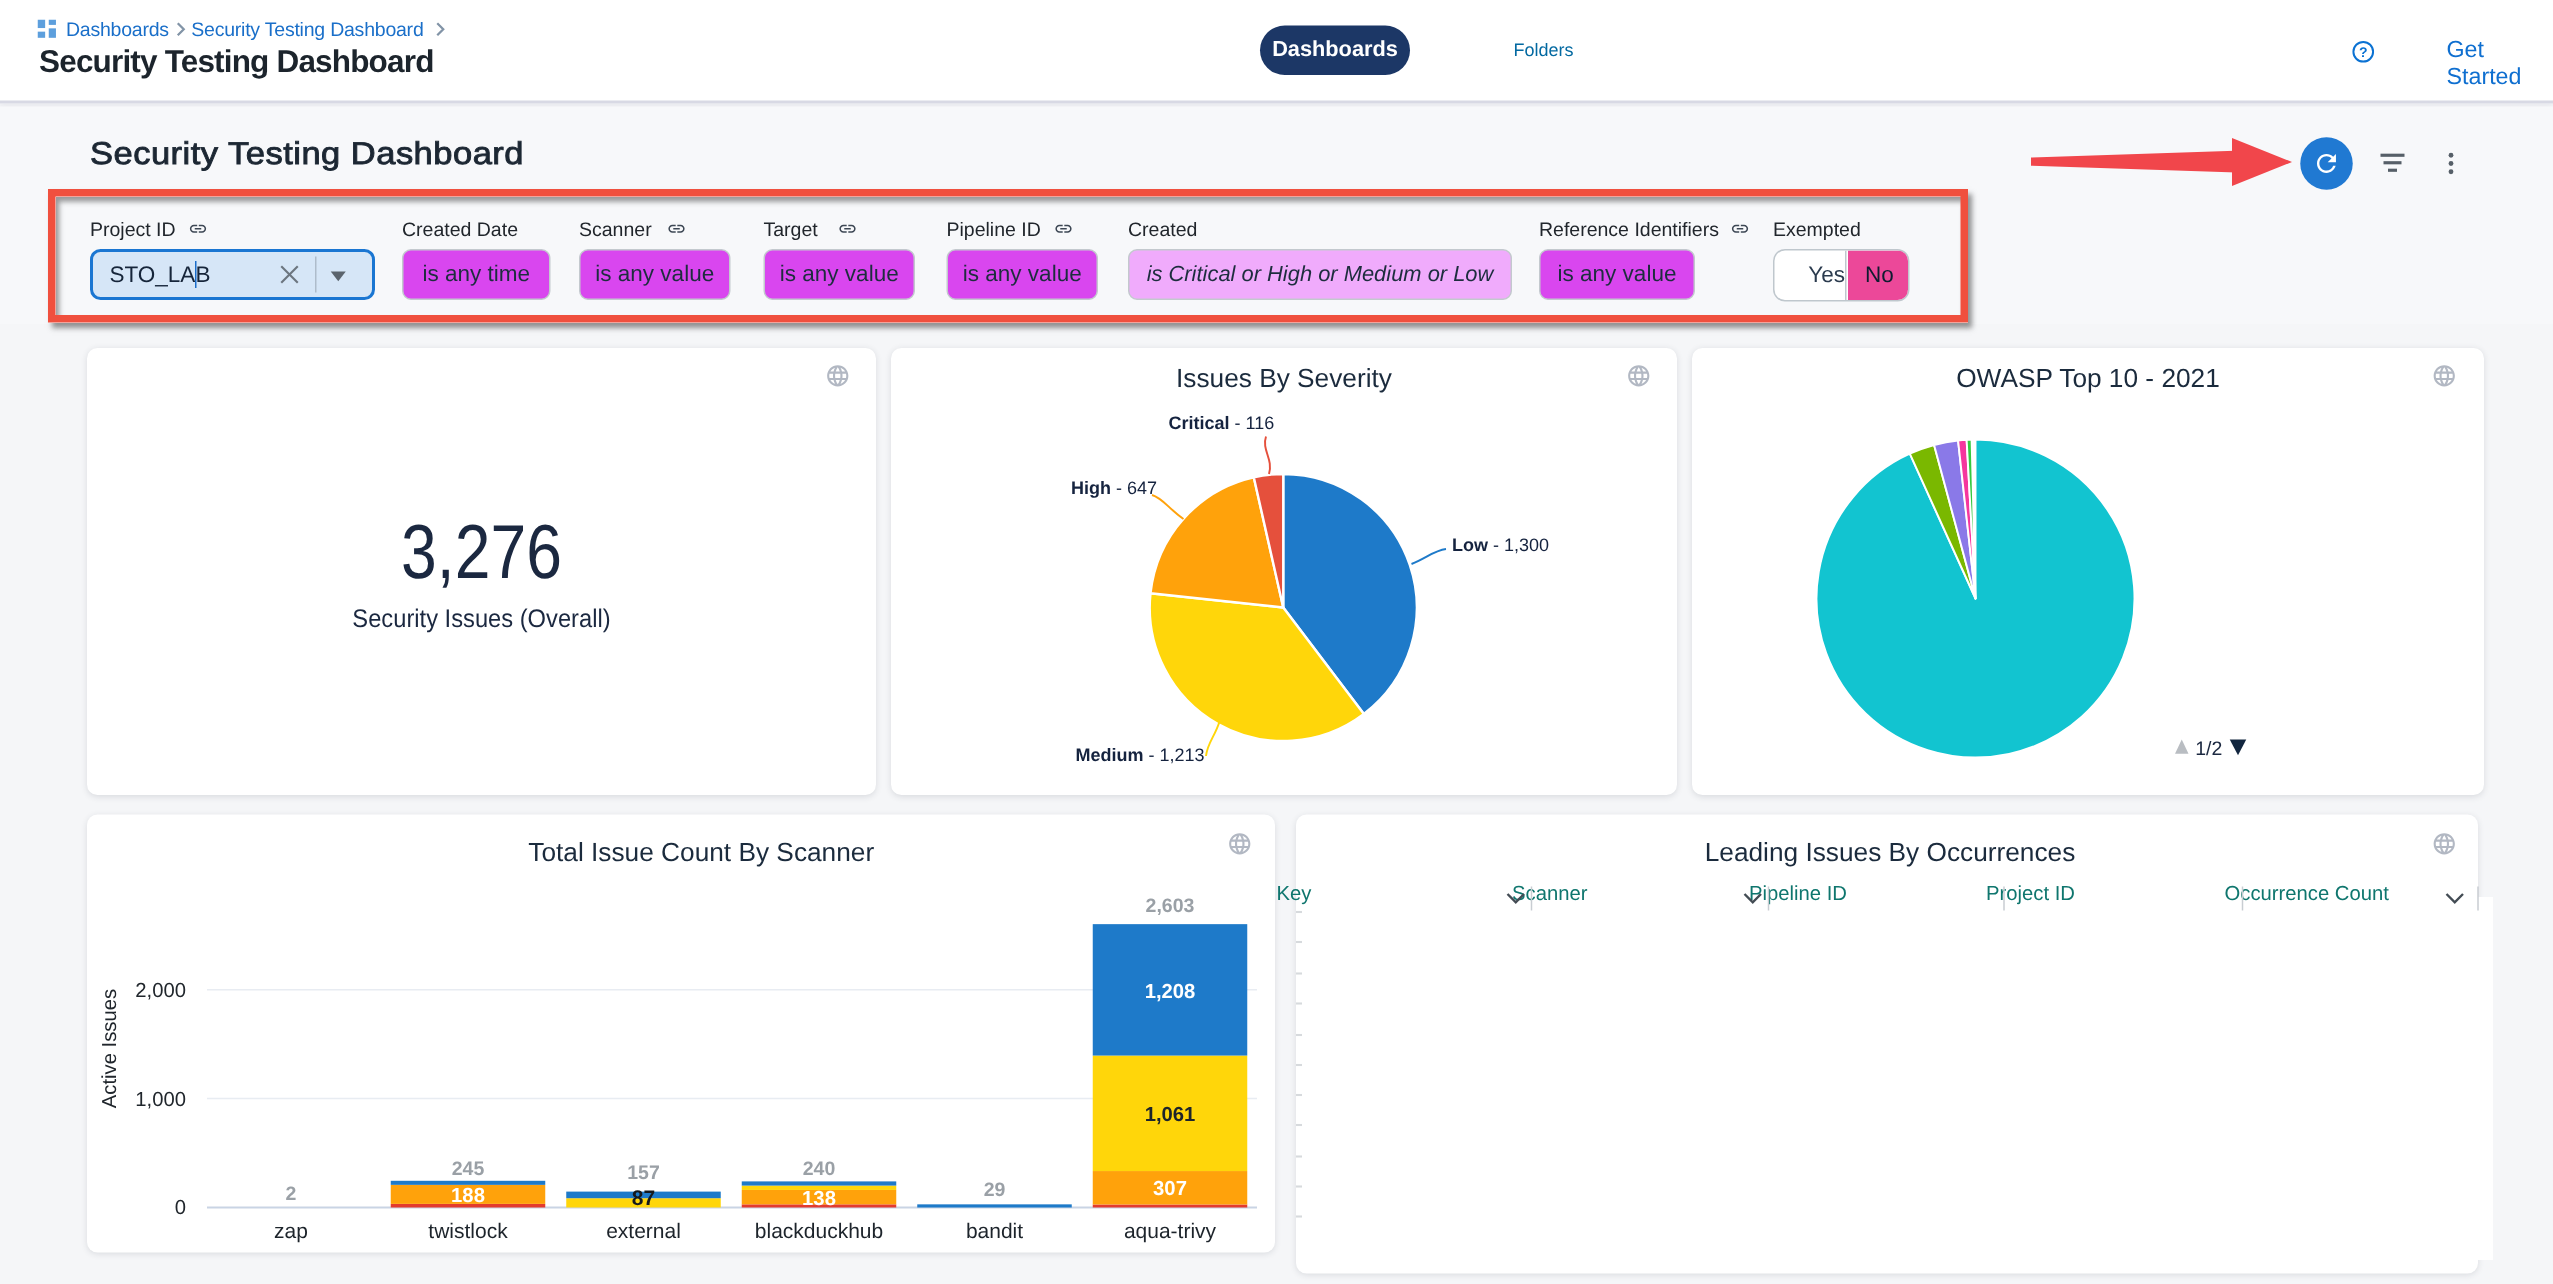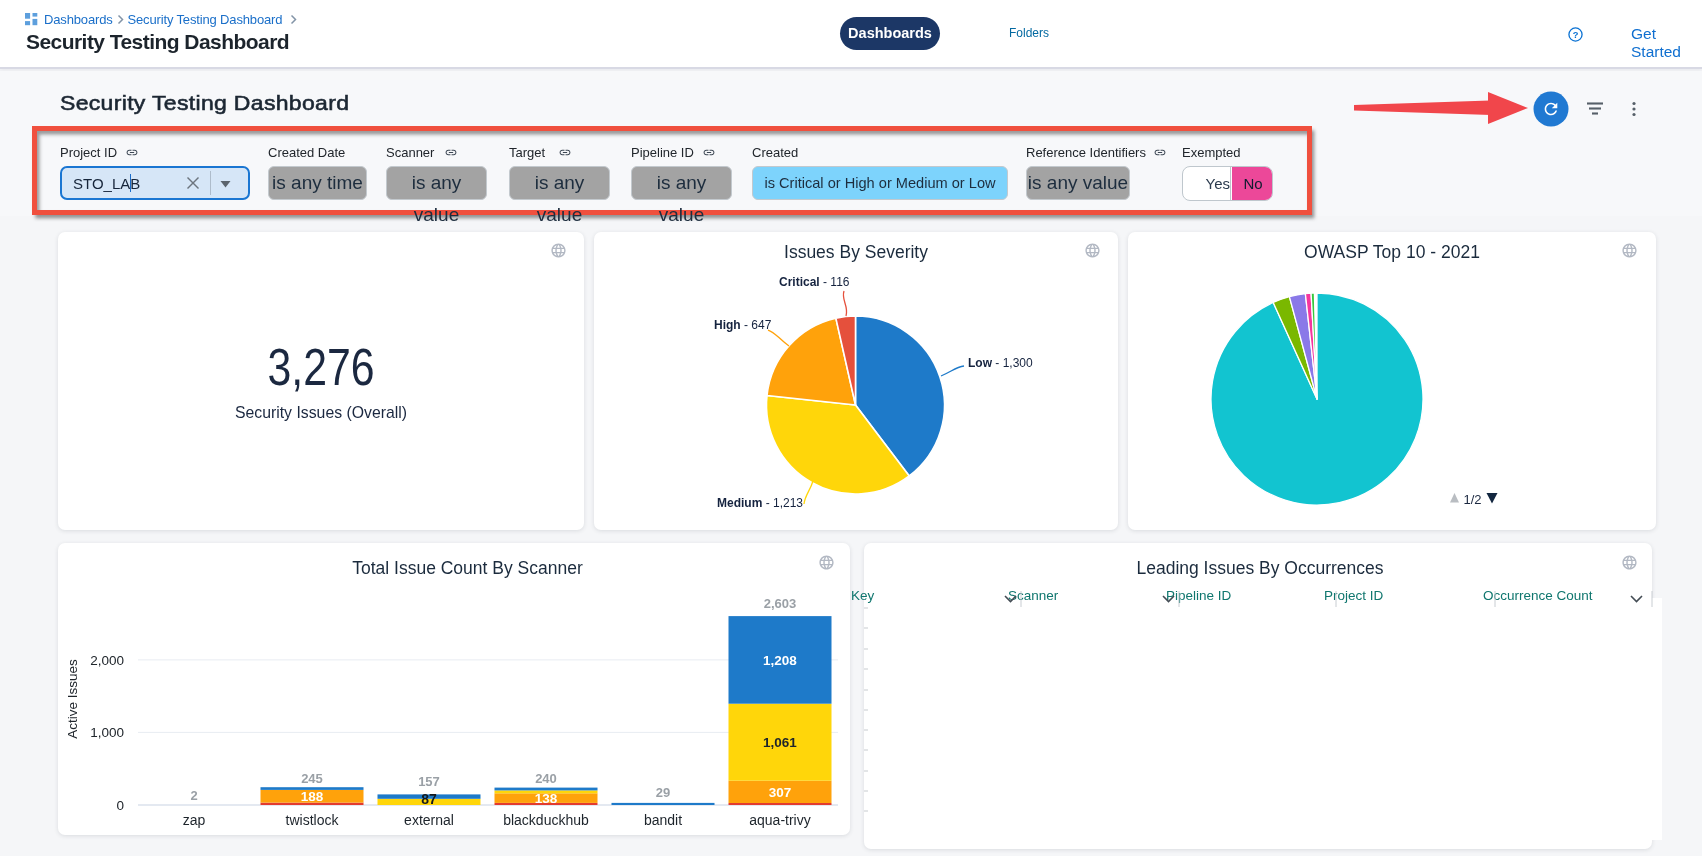--- a/index.html
+++ b/index.html
@@ -9,22 +9,22 @@
 .crumb { position:absolute; top:12px; font-size:13px; color:#1a6fc9; letter-spacing:-0.15px; }
 #pagetitle { position:absolute; left:26px; top:30px; font-size:21px; font-weight:bold; color:#1c242c; letter-spacing:-0.55px; }
 #pill { position:absolute; left:840px; top:17px; width:100px; height:33px; background:#1c3766; border-radius:17px; color:#ffffff; font-size:14.5px; font-weight:bold; text-align:center; line-height:33px; }
 #folders { position:absolute; left:1009px; top:25.5px; font-size:12px; color:#0369a1; }
 #getstarted { position:absolute; left:1587px; top:24.5px; font-size:15.5px; color:#0f6fd0;margin-left:44px; }
 #band { position:absolute; left:0; top:71px; width:1702px; height:145px; background:#f7f8fa; }
 #canvas2 { position:absolute; left:0; top:216px; width:1702px; height:640px; background:#f5f6f8; }
 #dashtitle { position:absolute; left:60px; top:91px; font-size:21px; font-weight:normal; -webkit-text-stroke:0.6px #1c2733; color:#1c2733; letter-spacing:0.3px; transform:scaleX(1.095); transform-origin:left center; }
 #redbox { position:absolute; left:32px; top:126px; width:1280px; height:89px; border:5px solid #f0503e; box-shadow:2.5px 3.5px 3.5px rgba(60,60,60,0.55), inset 2.5px 3.5px 3.5px rgba(60,60,60,0.5); }
 .flabel { position:absolute; top:145px; font-size:13px; color:#21262c; }
-.fbox { position:absolute; top:166px; height:34px; background:#a3a3a3; border:1px solid #c3c9ce; border-radius:6px; font-size:19px; color:#1d2d3e; text-align:center; line-height:32px; }
-.fblue { background:#7dd3fc; }
+.fbox { position:absolute; top:166px; height:34px; background:#d946ef; border:1px solid #c3c9ce; border-radius:6px; font-size:15px; color:#1d2d3e; text-align:center; line-height:32px; }
+.fblue { background:#f0abfc;font-style:italic; }
 .card { position:absolute; background:#ffffff; border-radius:7px; box-shadow:0 1px 4px rgba(40,50,60,0.13); }
 .ctitle { position:absolute; font-size:17.5px; font-weight:500; color:#1b2b3d; text-align:center; width:100%; }
 </style>
 </head>
 <body>
 <div id="topbar"></div>
 <svg class="abs" style="left:24.8px; top:13px;" width="13" height="13" viewBox="0 0 13 13">
   <rect x="0" y="0" width="5.1" height="5.7" fill="#5d9fdd"></rect>
   <rect x="0" y="8.1" width="5.1" height="4.1" fill="#5d9fdd"></rect>
   <rect x="7.5" y="0" width="4.8" height="3.6" fill="#5d9fdd"></rect>

